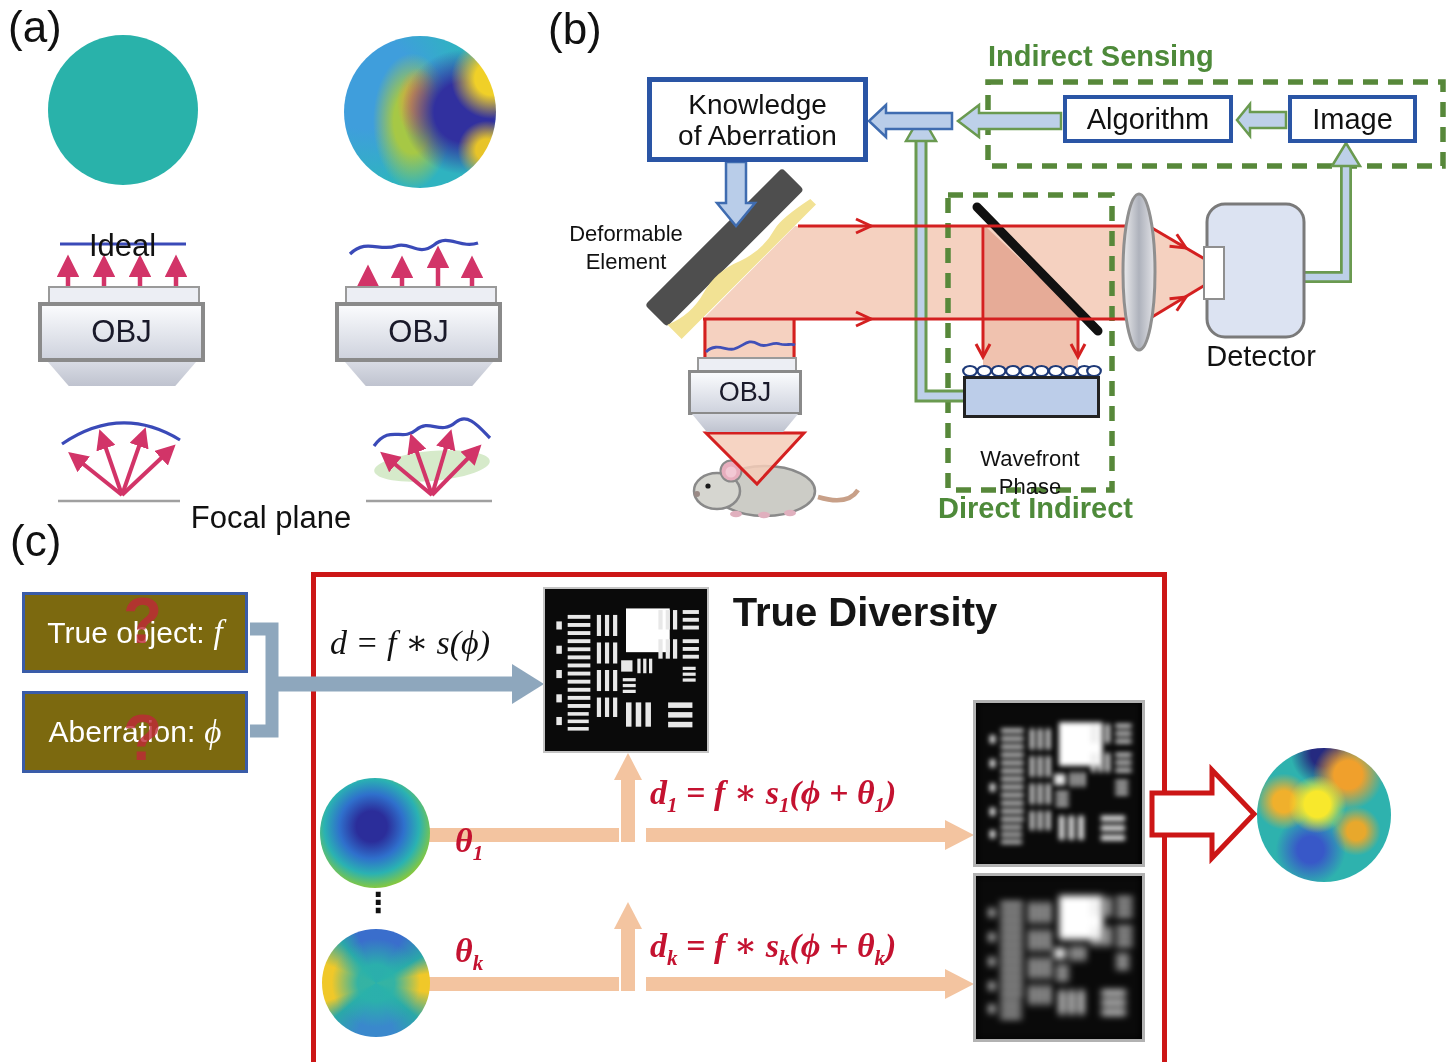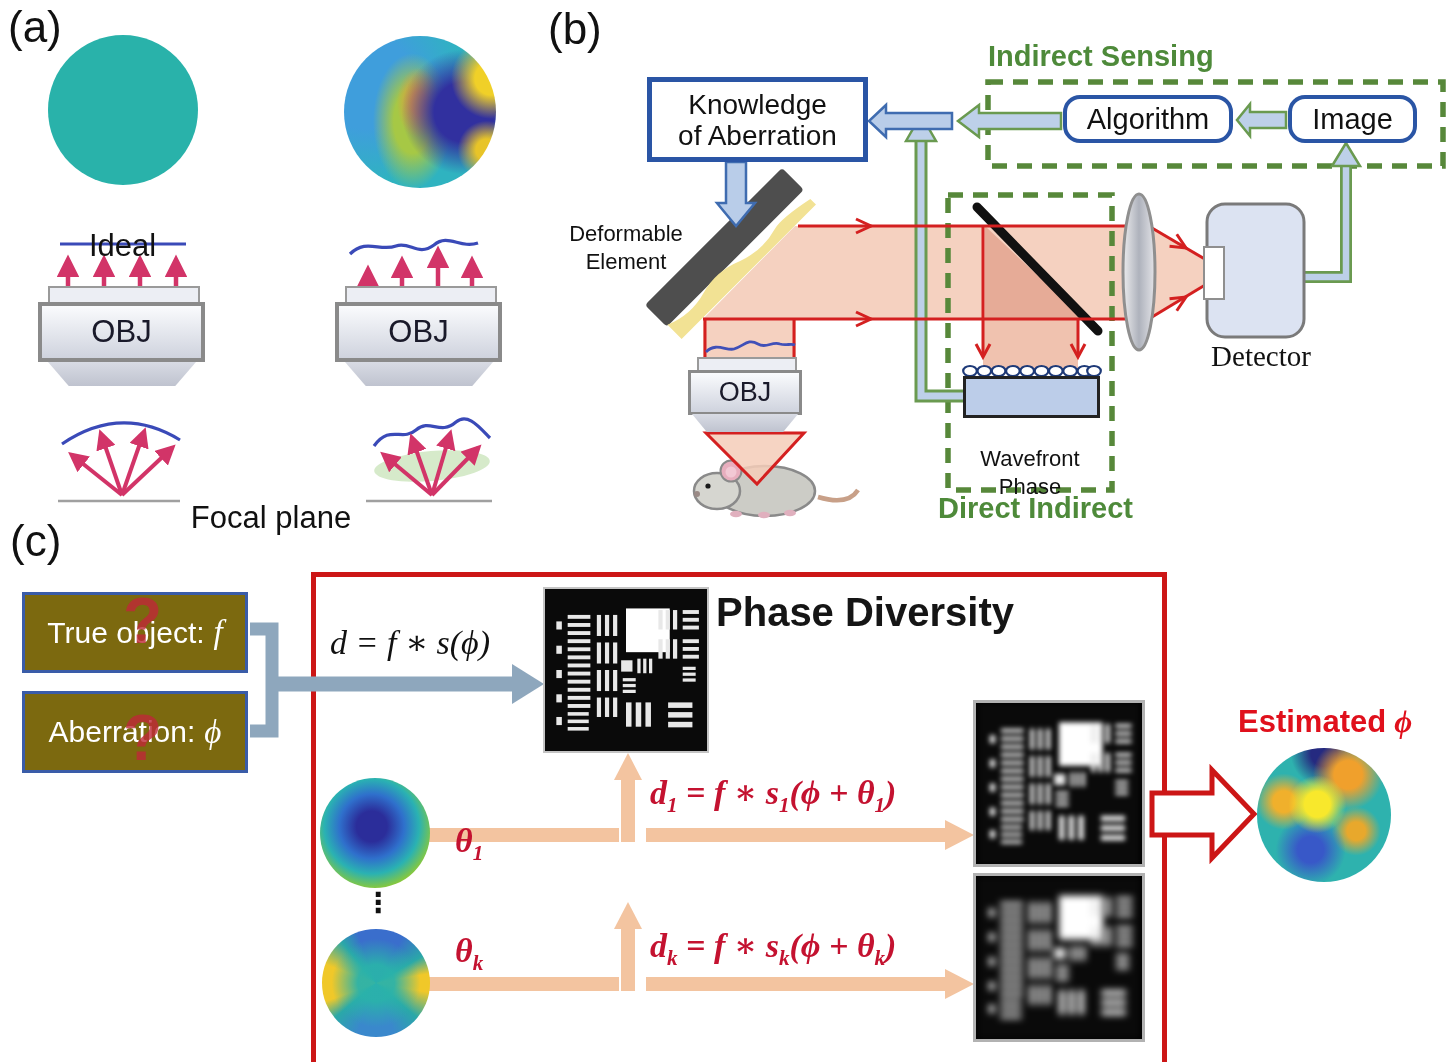--- a/index.html
+++ b/index.html
@@ -37,21 +37,21 @@
   .obj-neck{background:#eceef4;border:2px solid #9a9a9a;}
   .obj-main{background:linear-gradient(180deg,#fafbfd,#cfd3de);border:4px solid #8a8a8a;
             font-size:31px;color:#1a1a2a;justify-content:center;}
   .obj-main-b{border-width:3px;font-size:27px;}
   .obj-trap{background:linear-gradient(180deg,#d8dbe4,#bfc3cf);
             clip-path:polygon(0 0,100% 0,86% 100%,14% 100%);}
 
   
   .blue-box{background:#fff;border:5px solid #2a55a5;color:#111;}
   .knowledge{font-size:28px;line-height:31px;}
-  .io-box{font-size:29px;border-width:4px;border-radius:17px;}
+  .io-box{font-size:29px;border-width:4px;}
   .green-label{color:#4e8a3a;font-weight:bold;font-size:29px;}
   .two-line{font-size:22px;line-height:28px;color:#111;text-align:center;}
   .sensor-body{background:#bccde9;border:3px solid #222;}
 
   
   .pd-box{border:5px solid #cc1616;background:transparent;}
   .olive-box{background:#7c690f;border:3px solid #3a5ca8;color:#fff;font-size:30px;}
   .olive-box .var{font-family:"Liberation Serif","DejaVu Serif",serif;font-style:italic;margin-left:9px;font-size:33px;}
   .qmark{position:absolute;font-size:64px;font-weight:bold;color:rgba(190,40,55,.8);line-height:60px;}
   .pd-title{font-weight:bold;font-size:40px;color:#151515;}
@@ -352,37 +352,37 @@
       <span>OBJ</span>
     </div>
   <div class="abs obj-trap" style="left:692px;top:414px;width:106px;height:18px;"></div>
 
   <div class="abs sensor-body" style="left:963px;top:376px;width:131px;height:36px;"></div>
   <div class="abs two-line" style="left:944px;top:424px;width:172px;margin-top:21px;">
     <div>Wavefront</div>
     <div>Phase</div>
   </div>
   <div class="abs green-label ctr" style="left:918px;top:492px;width:235px;">Direct Indirect</div>
-  <div class="abs ctr" style="left:1196px;top:340px;width:130px;font-size:29px;font-family:Liberation Serif, serif;">Detector</div>
+  <div class="abs ctr" style="left:1196px;top:340px;width:130px;font-size:29px;">Detector</div>
 
   <div class="abs panel-label" style="left:10px;top:516px;">(c)</div>
 
   <div class="abs olive-box ctr" style="left:22px;top:592px;width:220px;height:75px;text-align:right;">
     <span>True object:</span>
       <span class="var">f</span>
     <div class="qmark" style="left:98px;top:-4px;">?</div>
   </div>
   <div class="abs olive-box ctr" style="left:22px;top:691px;width:220px;height:76px;">
     <span>Aberration:</span>
       <span class="var">ϕ</span>
     <div class="qmark" style="left:98px;top:14px;">?</div>
   </div>
 
   <div class="abs eq" style="left:330px;top:622px;">d = f ∗ s(ϕ)</div>
-  <div class="abs pd-title ctr" style="left:710px;top:590px;width:310px;">Phase Diversity</div>
+  <div class="abs pd-title ctr" style="left:710px;top:590px;width:310px;">True Diversity</div>
 
   <div class="abs usaf-frame fr-sharp" style="left:543px;top:587px;width:162px;height:162px;">
     <svg viewBox="0 0 100 100">
         <use href="#usaf"></use>
       </svg>
   </div>
 
   <div class="abs circle c-defocus" style="left:320px;top:778px;width:110px;height:110px;"></div>
   <div class="abs eq eq-red" style="left:455px;top:782px;margin-top:40px;"><span>θ</span><sub>1</sub></div>
   <div class="abs eq eq-red" style="left:650px;top:772px;"><span>d</span><sub>1</sub><span> = f ∗ s</span><sub>1</sub><span>(ϕ + θ</span><sub>1</sub><span>)</span></div>
@@ -397,18 +397,15 @@
     <svg viewBox="0 0 100 100">
         <use href="#usaf"></use>
       </svg>
   </div>
   <div class="abs usaf-frame fr-blur blur2" style="left:973px;top:873px;width:166px;height:163px;">
     <svg viewBox="0 0 100 100">
         <use href="#usaf"></use>
       </svg>
   </div>
 
-  <div class="abs est-label" style="left:1238px;top:704px;">
-    <span>Estimated</span><span class="var">ϕ</span>
-  </div>
   <div class="abs circle c-est" style="left:1257px;top:748px;width:134px;height:134px;"></div>
 
 </div>
 
 </body></html>

